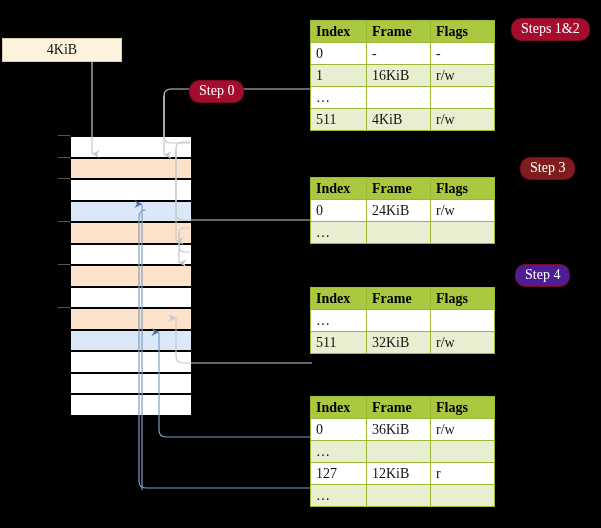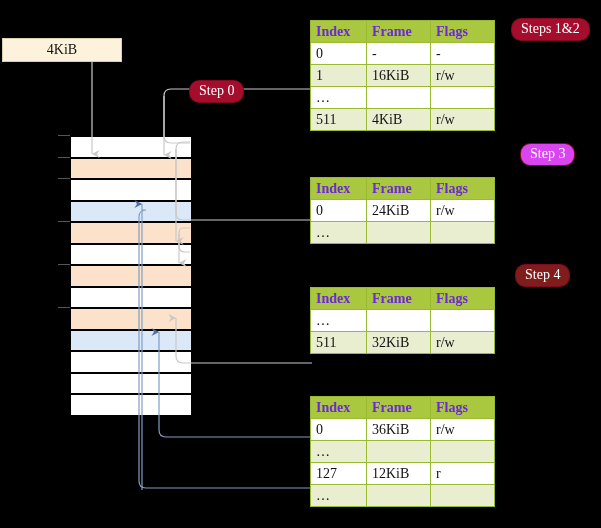--- a/index.html
+++ b/index.html
@@ -15,21 +15,21 @@
 
   
   .kbox{position:absolute;background:#fdf3dc;border:1px solid #d8cfae;
         color:#111;font-size:14px;text-align:center;line-height:22px;}
 
   
   .ptable{position:absolute;border-collapse:collapse;background:#fff;
           border:1px solid #9aba33;font-size:14px;color:#111;}
   .ptable td,.ptable th{border:1px solid #9aba33;padding:1px 5px;
           height:22px;box-sizing:border-box;text-align:left;font-weight:normal;}
-  .ptable thead th{background:#a9c73f;color:#6d28d9;font-weight:bold;
+  .ptable thead th{background:#a9c73f;color:#000000;font-weight:bold;
           border:1px solid #9aba33;}
   .ptable tr.alt td{background:#e9eed1;}
   .ptable td.hl{background:#ffff9e;}
   .c-index{width:56px;}
   .c-frame{width:64px;}
   .c-flags{width:64px;}
 
   
   .memcol{position:absolute;border:1px solid #000;box-sizing:border-box;}
   .memrow{position:absolute;left:0;box-sizing:border-box;
@@ -99,22 +99,22 @@
     </g>
   </svg>
 
   <div id="addrbox" class="kbox" style="left: 2px; top: 38px; width: 118px; height: 22px;">
     <span>4KiB</span>
   </div>
 
   <div id="badges">
       <div class="badge" style="left: 190px; top: 40px; background: rgb(165, 13, 45); margin-top: 41px;">Step 0</div>
       <div class="badge" style="left: 512px; top: 19px; background: rgb(165, 13, 45);">Steps 1&amp;2</div>
-      <div class="badge" style="left: 521px; top: 144px; background: #d946ef;">Step 3</div>
-      <div class="badge" style="left: 516px; top: 265px; background: #7f1d1d;">Step 4</div>
+      <div class="badge" style="left: 521px; top: 158px; background: #7f1d1d;">Step 3</div>
+      <div class="badge" style="left: 516px; top: 265px; background: #4c1d95;">Step 4</div>
     </div>
 
   <div id="tables">
       <table class="ptable" style="left: 310px; top: 20px;">
         <thead>
           <tr>
             <th class="c-index">Index</th>
             <th class="c-frame">Frame</th>
             <th class="c-flags">Flags</th>
           </tr>

